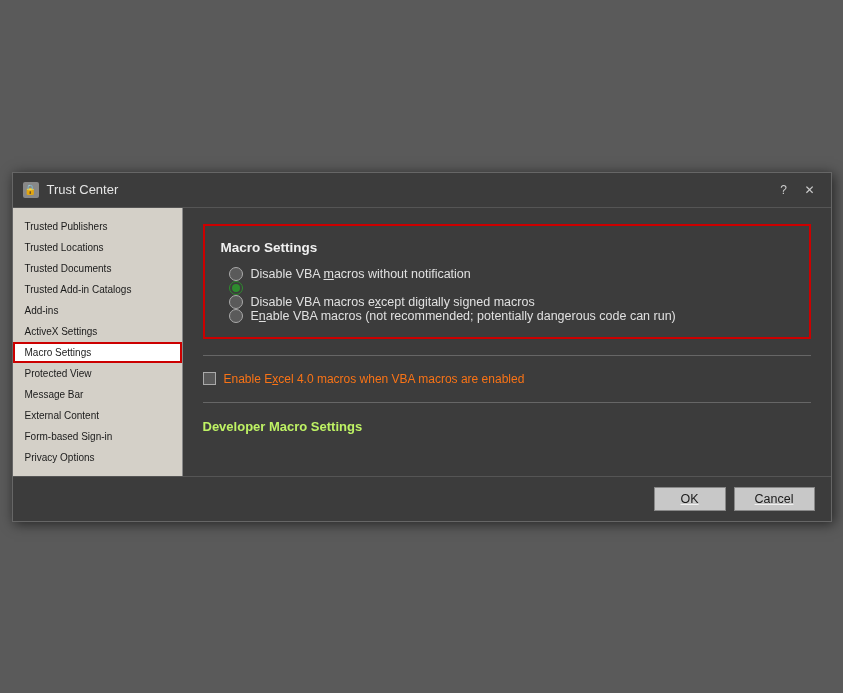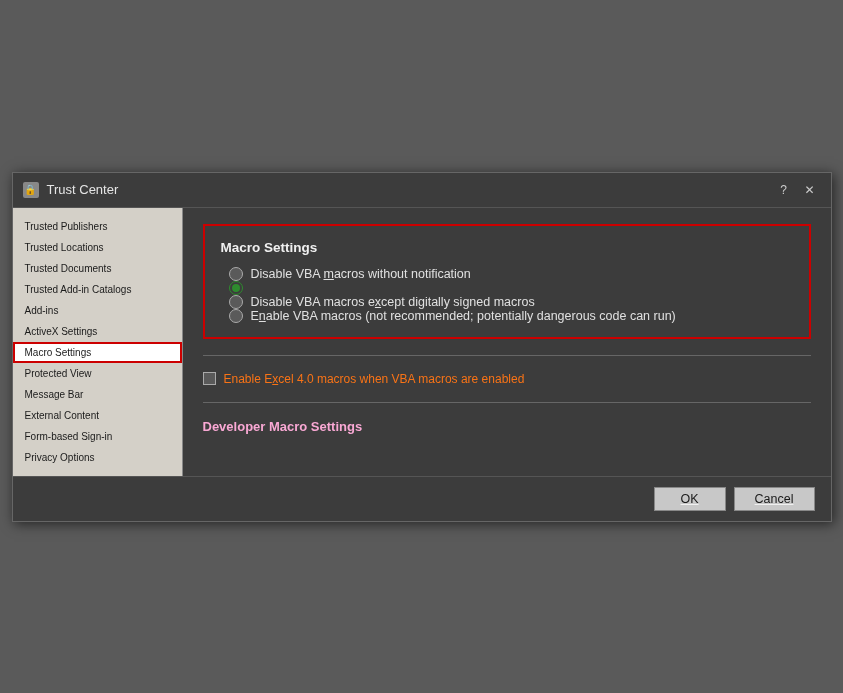--- a/index.html
+++ b/index.html
@@ -168,21 +168,21 @@
       flex-shrink: 0;
     }
     .developer-section {
       display: flex;
       flex-direction: column;
       gap: 10px;
     }
     .developer-title {
       font-size: 13px;
       font-weight: bold;
-      color: #f9a8d4;
+      color: #bef264;
     }
     .dialog-footer {
       display: flex;
       justify-content: flex-end;
       padding: 10px 16px;
       gap: 8px;
       border-top: 1px solid #555;
       background: #3c3c3c;
       text-decoration: underline;
     }

